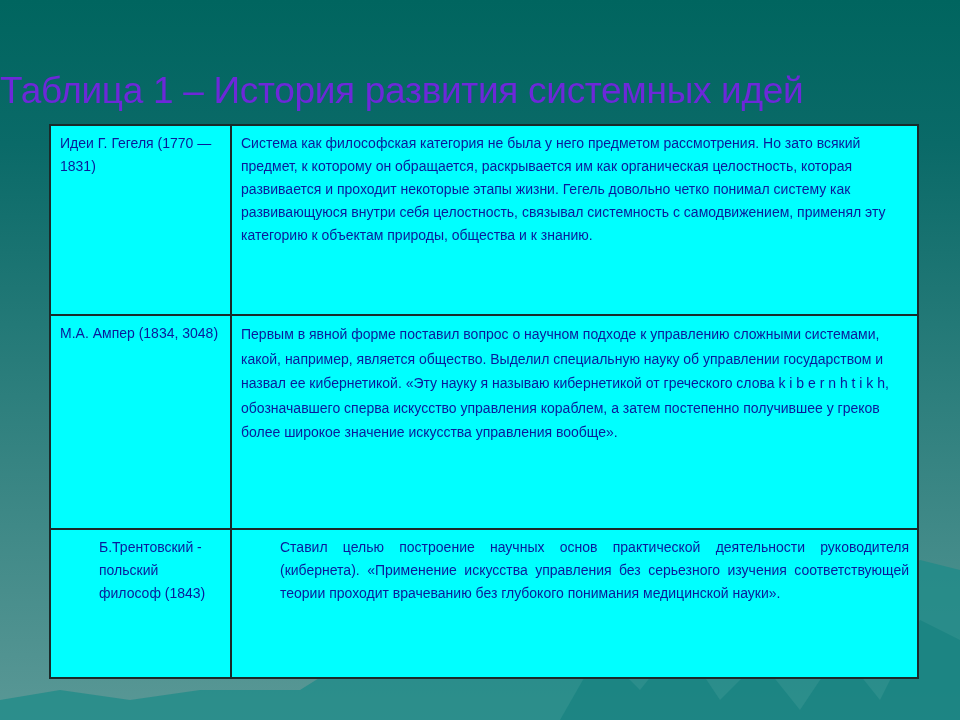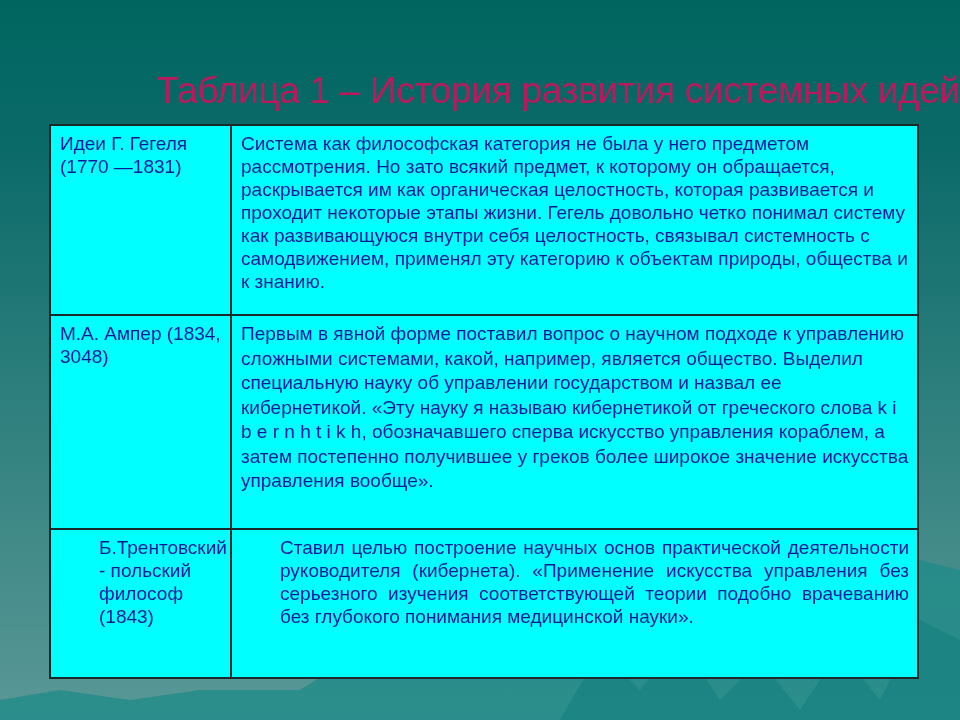--- a/index.html
+++ b/index.html
@@ -3,32 +3,32 @@
 <meta charset="utf-8">
 <style>
   html, body { margin:0; padding:0; }
   body {
     width:960px; height:720px; overflow:hidden; position:relative;
     background: linear-gradient(180deg, #00655f 0%, #0a6a68 20%, #2d7f7d 55%, #5a9896 100%);
     font-family: "Liberation Sans", sans-serif;
   }
   .mountains { position:absolute; left:0; top:0; width:960px; height:720px; }
   .title {
-    position:absolute; left:0; top:70px; width:960px; text-align:right;
-    color:#be185d; font-size:37px; letter-spacing:-0.3px;
+    position:absolute; left:0; top:70px; width:960px; text-align:left;
+    color:#6d28d9; font-size:37px; letter-spacing:-0.3px;
     font-family: "Liberation Sans", sans-serif;
   }
   table.main {
     position:absolute; left:49px; top:124px; width:870px;
     border-collapse:collapse; background:#00ffff;
     table-layout:fixed;
   }
   table.main td {
     border:2px solid #1a2a2a; vertical-align:top; color:#0a1a9a;
-    font-size:19px; line-height:23px; padding:6px 8px 6px 9px;
+    font-size:14px; line-height:23px; padding:6px 8px 6px 9px;
   }
   td.c1 { width:162px; }
   td.c2 { }
   tr.r1 td { height:176px; }
   tr.r2 td { height:200px; }
   tr.r3 td { height:135px;padding-left:48px; }
   .just { text-align:justify; text-align-last:left; }
 </style>
 </head>
 <body>
@@ -45,16 +45,16 @@
       <tr class="r1">
     <td class="c1">Идеи Г.  Гегеля (1770 —1831)</td>
     <td class="c2"> Система как философская категория не была у него предметом рассмотрения. Но зато всякий предмет, к которому он обращается, раскрывается им как органическая целостность, которая развивается и проходит некоторые этапы жизни. Гегель довольно четко понимал систему как развивающуюся внутри себя целостность, связывал системность с самодвижением, применял эту категорию к объектам природы, общества и к знанию.</td>
   </tr>
   <tr class="r2">
     <td class="c1">М.А. Ампер (1834, 3048)</td>
     <td class="c2 ln" style="line-height:24.5px;">Первым в явной форме поставил вопрос о научном подходе к управлению сложными системами, какой, например, является общество. Выделил специальную науку об управлении государством и назвал ее кибернетикой. «Эту науку я называю кибернетикой от греческого слова k i b e r n h t i k h, обозначавшего сперва искусство управления кораблем, а затем постепенно получившее у греков более широкое значение искусства управления вообще».</td>
   </tr>
   <tr class="r3">
     <td class="c1">Б.Трентовский - польский философ (1843)</td>
-    <td class="c2 just">Ставил целью построение научных основ практической деятельности руководителя (кибернета). «Применение искусства управления без серьезного изучения соответствующей теории подобно врачеванию без глубокого понимания медицинской науки».</td>
+    <td class="c2 just">Ставил целью построение научных основ практической деятельности руководителя (кибернета). «Применение искусства управления без серьезного изучения соответствующей теории проходит врачеванию без глубокого понимания медицинской науки».</td>
   </tr>
 </tbody>
   </table>
 
 </body></html>

